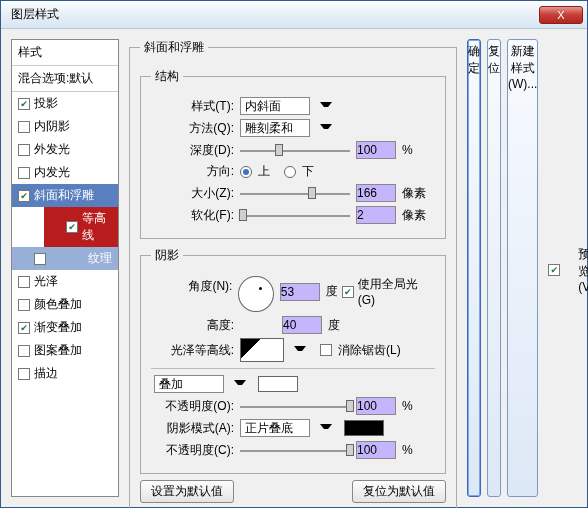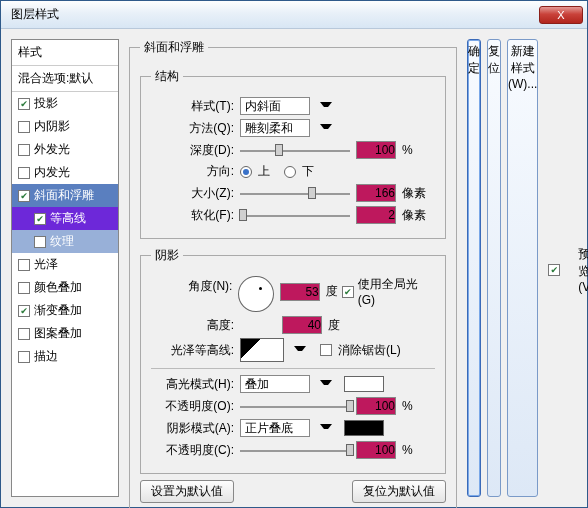--- a/index.html
+++ b/index.html
@@ -13,43 +13,43 @@
 
 .body { display: flex; padding: 10px; gap: 10px; height: calc(100% - 28px); }
 
 .left { width: 108px; border: 1px solid #888; background: #fff; }
 .left-header { padding: 4px 6px; border-bottom: 1px solid #ccc; }
 .left-sub { padding: 4px 6px; border-bottom: 1px solid #ccc; }
 .left-list { }
 .li { display: flex; align-items: center; padding: 3px 6px; gap: 4px; cursor: pointer; }
 .li.indent { padding-left: 22px; }
 .li.sel0 { background: #5a7fbf; color: #fff; }
-.li.sel1 { background: #6d28d9; color: #fff; }
-.li.sel2 { background: #98b0d8; color: #fff; }
+.li.sel1 { background: #b91c1c; color: #fff; margin-left: 32px; }
+.li.sel2 { background: #98b0d8; color: #fff; justify-content: space-between; }
 .chk { width: 12px; height: 12px; border: 1px solid #777; background: #fff; display: inline-flex; align-items: center; justify-content: center; font-size: 9px; color: #3a6; flex-shrink: 0; }
 .chk.on::before { content: "✔"; color: #2a7a3a; }
 .li.sel0 .chk.on::before, .li.sel1 .chk.on::before, .li.sel2 .chk.on::before { color: #2a7a3a; }
 
 .center { flex: 1; display: flex; flex-direction: column; gap: 6px; }
 
 fieldset { border: 1px solid #aaa; padding: 8px 10px 10px; position: relative; }
 fieldset > legend { padding: 0 4px; }
 .inner-fs { margin-top: 4px; }
 
 .row { display: flex; align-items: center; margin: 4px 3px; gap: 6px; }
 .lbl { width: 80px; text-align: right; }
 .sel { border: 1px solid #888; background: #fff; padding: 1px 4px; min-width: 70px; height: 18px; display: inline-flex; align-items: center; }
 .dd { width: 12px; height: 8px; margin-left: 4px; display: inline-block; }
 .dd::after { content: ""; display: block; border-left: 4px solid transparent; border-right: 4px solid transparent; border-top: 5px solid #000; }
 
 .slider { flex: 1; height: 14px; position: relative; }
 .slider .track { position: absolute; top: 50%; left: 0; right: 0; height: 2px; background: #999; }
 .slider .thumb { position: absolute; top: 1px; width: 8px; height: 12px; background: #d0d0d0; border: 1px solid #666; transform: translateX(-50%); }
 
-.num { width: 40px; height: 18px; border: 1px solid #888; background: #be185d; text-align: right; line-height: 16px; }
+.num { width: 40px; height: 18px; border: 1px solid #888; background: #c4b5fd; text-align: left; line-height: 16px; }
 .unit { width: 30px; }
 
 .radio { width: 12px; height: 12px; border: 1px solid #666; border-radius: 50%; display: inline-flex; align-items: center; justify-content: center; background: #fff; }
 .radio.on::after { content: ""; width: 6px; height: 6px; background: #3a72c8; border-radius: 50%; }
 
 .angle-circle { width: 36px; height: 36px; border: 1px solid #666; border-radius: 50%; position: relative; background: #fff; }
 .angle-circle::after { content: ""; position: absolute; width: 3px; height: 3px; background: #000; border-radius: 50%; top: 10px; left: 20px; }
 
 .curve { width: 44px; height: 24px; border: 1px solid #666; background: linear-gradient(135deg, #000 0%, #000 30%, #fff 30%, #fff 100%); }
 .sep { border-top: 1px solid #bbb; margin: 6px 0; }
@@ -220,21 +220,20 @@
             <span class="lbl">光泽等高线:</span>
             <div class="curve"></div>
               <span class="dd"></span>
             <span class="chk" style="margin-left:8px"></span>
             <span>消除锯齿(L)</span>
           </div>
 
           <div class="sep"></div>
 
           <div class="row">
-            <span class="lbl">高光模式(H):</span>
             <span class="sel">
                 <span>叠加</span>
               </span>
               <span class="dd"></span>
             <div class="swatch white" style="margin-left:6px"></div>
           </div>
           <div class="row">
             <span class="lbl">不透明度(O):</span>
             <div class="slider">
                 <div class="track"></div>

